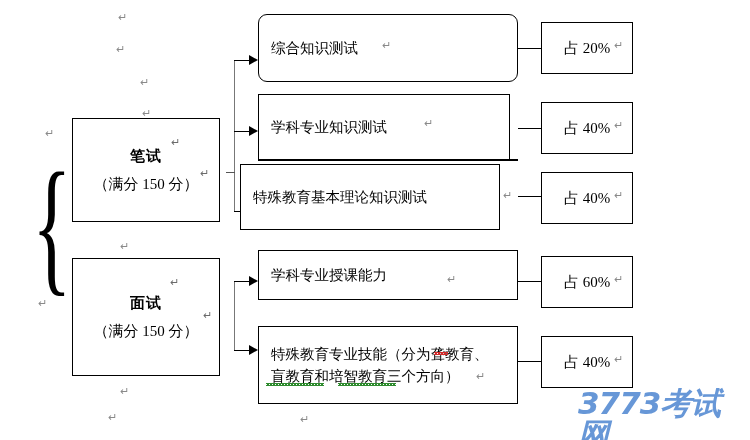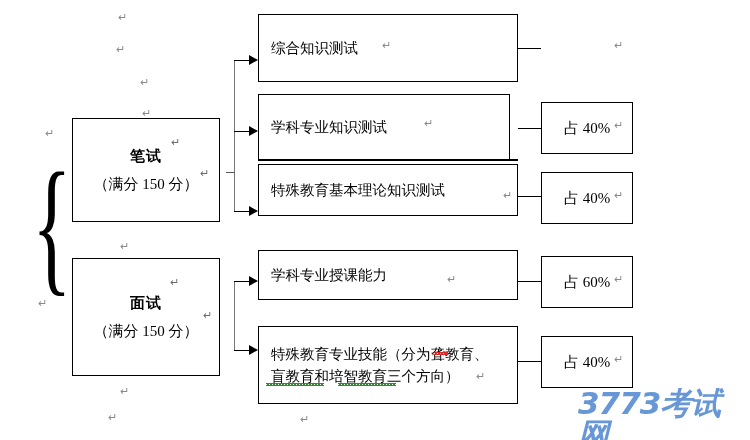--- a/index.html
+++ b/index.html
@@ -203,42 +203,45 @@
   <div class="arrow-head" style="left:249px; top:206px;"></div>
 
   <div class="vline" style="left:234px; top:281px; height:70px; background:#777;"></div>
 
   <div class="arrow-line" style="left:234px; top:281px; width:18px;"></div>
   <div class="arrow-head" style="left:249px; top:276px;"></div>
 
   <div class="arrow-line" style="left:234px; top:350px; width:18px;"></div>
   <div class="arrow-head" style="left:249px; top:345px;"></div>
 
-  <div class="box content-box left-align" style="left:258px; top:14px; width:260px; height:68px;">
+  <div class="box content-box left-align" style="left:258px; top:14px; width:260px; height:68px;border-radius:9px;">
     <div class="content-line">综合知识测试</div>
   </div>
   <span class="pilcrow" style="left:382px; top:40px;">↵</span>
 
   <div class="hline" style="left:518px; top:48px; width:23px;"></div>
+  <div class="box pct-box" style="left:541px; top:22px; width:92px; height:52px;">
+    <span>占 20%</span>
+  </div>
   <span class="pilcrow" style="left:614px; top:40px;">↵</span>
 
   <div class="box content-box left-align" style="left:258px; top:94px; width:252px; height:66px;">
     <div class="content-line">学科专业知识测试</div>
   </div>
   <span class="pilcrow" style="left:424px; top:118px;">↵</span>
 
   <div class="thick-sep" style="left:258px; top:159px; width:260px;"></div>
 
   <div class="hline" style="left:518px; top:128px; width:23px;"></div>
   <div class="box pct-box" style="left:541px; top:102px; width:92px; height:52px;">
     <span>占 40%</span>
   </div>
   <span class="pilcrow" style="left:614px; top:120px;">↵</span>
 
-  <div class="box content-box left-align" style="left:258px; top:164px; width:260px; height:52px;">
+  <div class="box content-box left-align" style="left:240px; top:164px; width:260px; height:66px;">
     <div class="content-line">特殊教育基本理论知识测试</div>
   </div>
   <span class="pilcrow" style="left:503px; top:190px;">↵</span>
 
   <div class="hline" style="left:518px; top:196px; width:23px;"></div>
   <div class="box pct-box" style="left:541px; top:172px; width:92px; height:52px;">
     <span>占 40%</span>
   </div>
   <span class="pilcrow" style="left:614px; top:190px;">↵</span>
 

